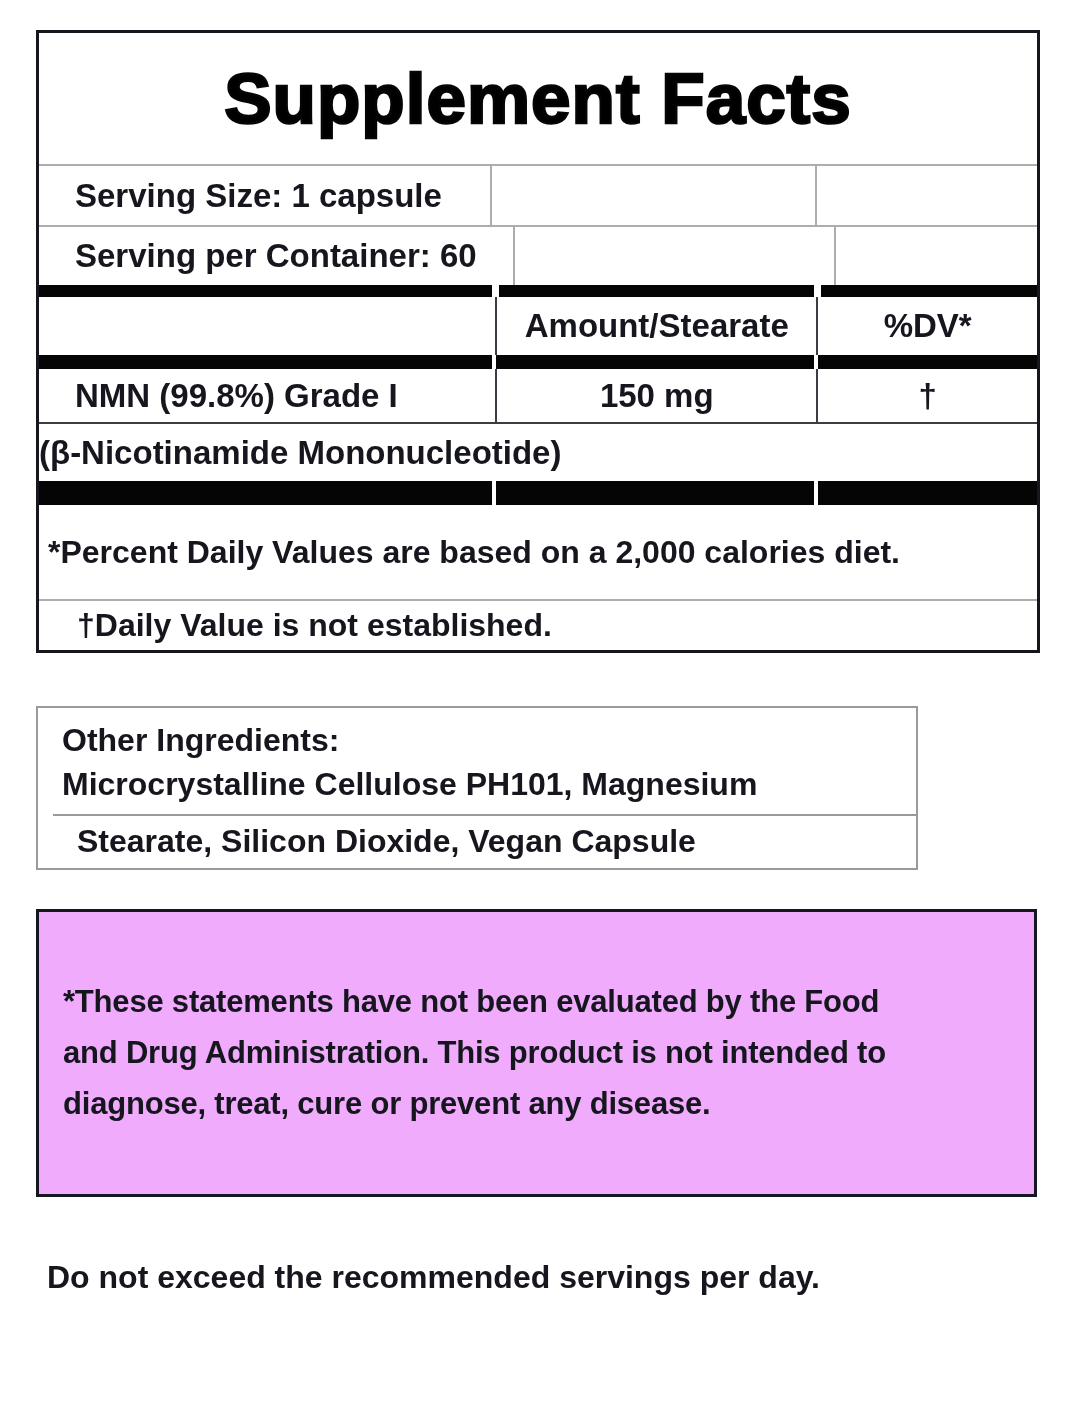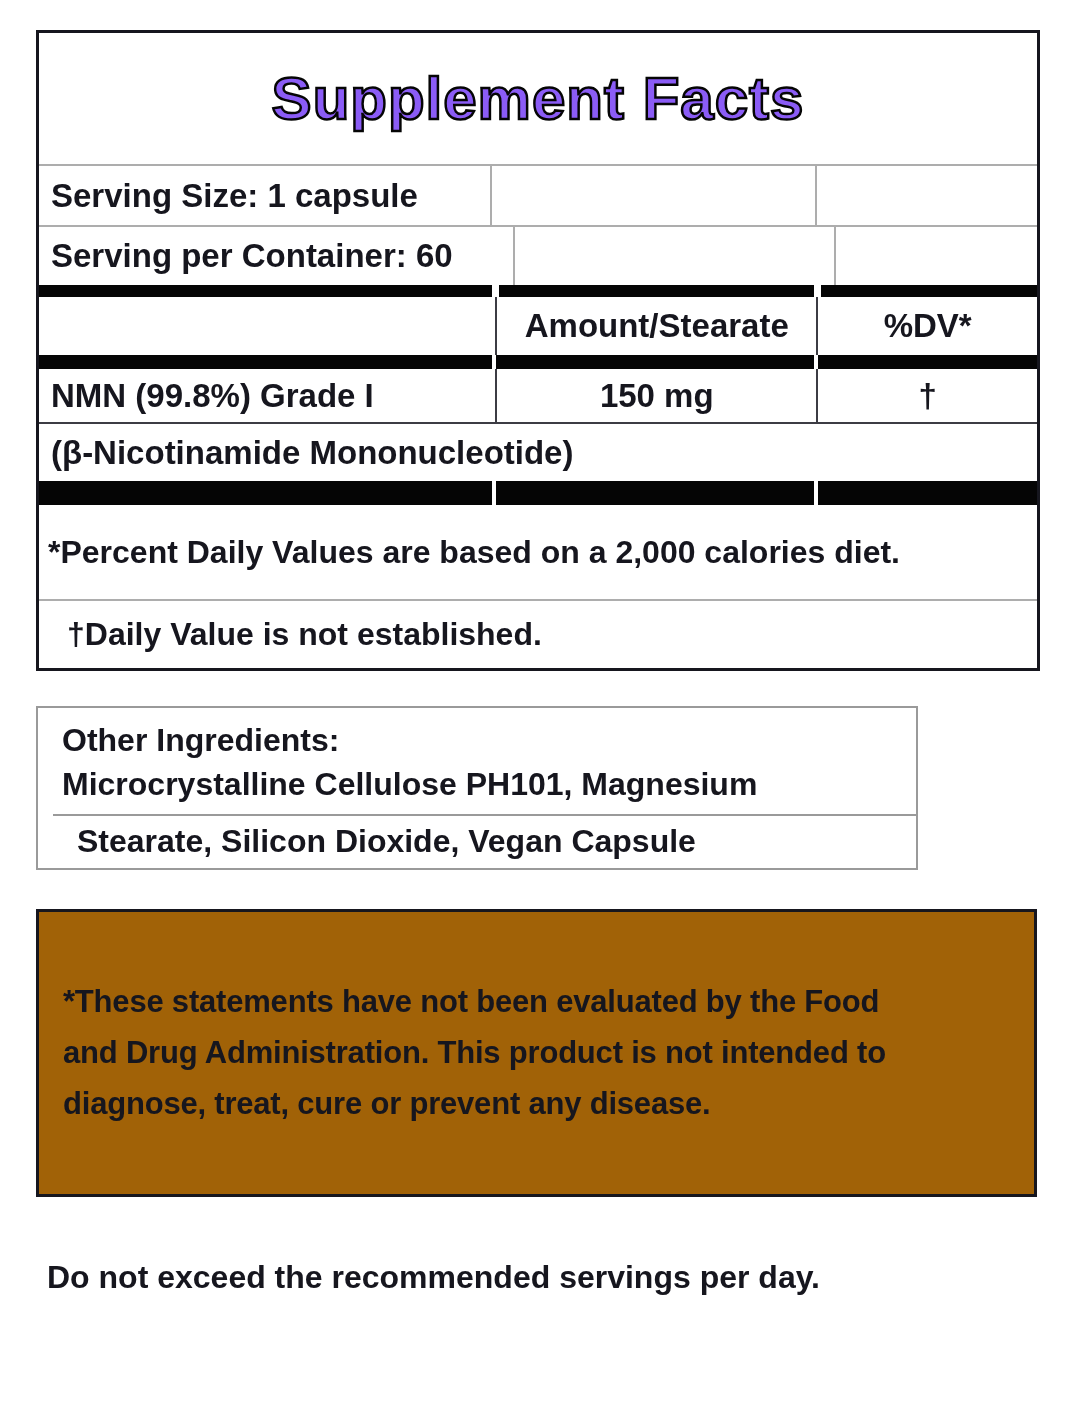--- a/index.html
+++ b/index.html
@@ -12,58 +12,58 @@
   
   .panel {
     position:absolute; left:36px; top:30px; width:1004px;
     border:3px solid #16161e; background:#fff;
   }
   .title-row {
     height:133px; display:flex; align-items:center; justify-content:center;
     border-bottom:2px solid #adadad;
   }
   .title-row span {
-    font-size:60px; font-weight:700; letter-spacing:1px; white-space:nowrap;
-    -webkit-text-stroke:2.5px #050505; color:#8b5cf6;text-align:right;
+    font-size:71px; font-weight:700; letter-spacing:1px; white-space:nowrap;
+    -webkit-text-stroke:2.5px #050505; color:#000000;text-align:right;
   }
   .grid-row { display:grid; align-items:center; }
   .r1 { grid-template-columns:45.2% 32.6% 1fr; height:59px; }
   .r2 { grid-template-columns:47.5% 32.2% 1fr; height:60px; border-top:2px solid #adadad; }
   .r1 .c2, .r1 .c3, .r2 .c2, .r2 .c3 { border-left:2px solid #adadad; height:100%; }
   .maincols { grid-template-columns:45.7% 32.2% 1fr; }
   .head-row { height:58px; }
   .head-row .c2, .head-row .c3,
   .nmn-row  .c2, .nmn-row  .c3 { border-left:2px solid #3c3c44; height:100%;
     display:flex; align-items:center; justify-content:center; }
   .nmn-row { height:55px; border-bottom:2px solid #3c3c44; }
-  .span-row { height:57px; display:flex; align-items:center; padding-left:12px; }
+  .span-row { height:57px; display:flex; align-items:center; }
   .cell-text { font-size:33px; }
-  .pad-left { padding-left:12px; }
+  .pad-left { padding-left:36px; }
   .bar { position:relative; background:#050505; }
   .b1 { height:12px; } .b2 { height:14px; } .b3 { height:24px; }
   .notch { position:absolute; top:0; bottom:0; background:#ffffff; }
   .b1 .notch { width:7px; } .b2 .notch, .b3 .notch { width:4px; }
   .n1 { left:calc(45.7% - 3px); } .n2 { left:calc(77.9% - 2px); }
   .foot1 { height:96px; display:flex; align-items:center; padding-left:9px;
            border-bottom:2px solid #adadad; }
-  .foot2 { height:67px; display:flex; align-items:center; padding-left:28px; }
+  .foot2 { height:49px; display:flex; align-items:center; padding-left:38px; }
   .foot-text { font-size:32px; }
   
   .other-box {
     position:absolute; left:36px; top:706px; width:882px;
     border:2px solid #9a9a9a; background:#fff;
   }
   .ob-top { padding:10px 0 8px 24px; }
   .ob-top .line { font-size:32px; line-height:44px; }
   .ob-bottom { border-top:2px solid #9a9a9a; padding:5px 10px 7px 24px;margin-left:15px; }
   .ob-bottom .line { font-size:32px; line-height:40px; }
   
   .disclaimer-box {
     position:absolute; left:36px; top:909px; width:1001px; height:288px;
-    border:3px solid #16161e; background:#a16207;
+    border:3px solid #16161e; background:#f0abfc;
   }
   .disc-text { margin:64px 26px 0 24px; }
   .disc-text div { font-size:31px; line-height:51px; letter-spacing:-0.2px; }
   
   .caution { position:absolute; left:47px; top:1252px; }
   .caution-heading { font-size:31px; margin-bottom:17px; }
   .caution-line { font-size:32px; line-height:51px; }
 </style>
 </head>
 <body>

